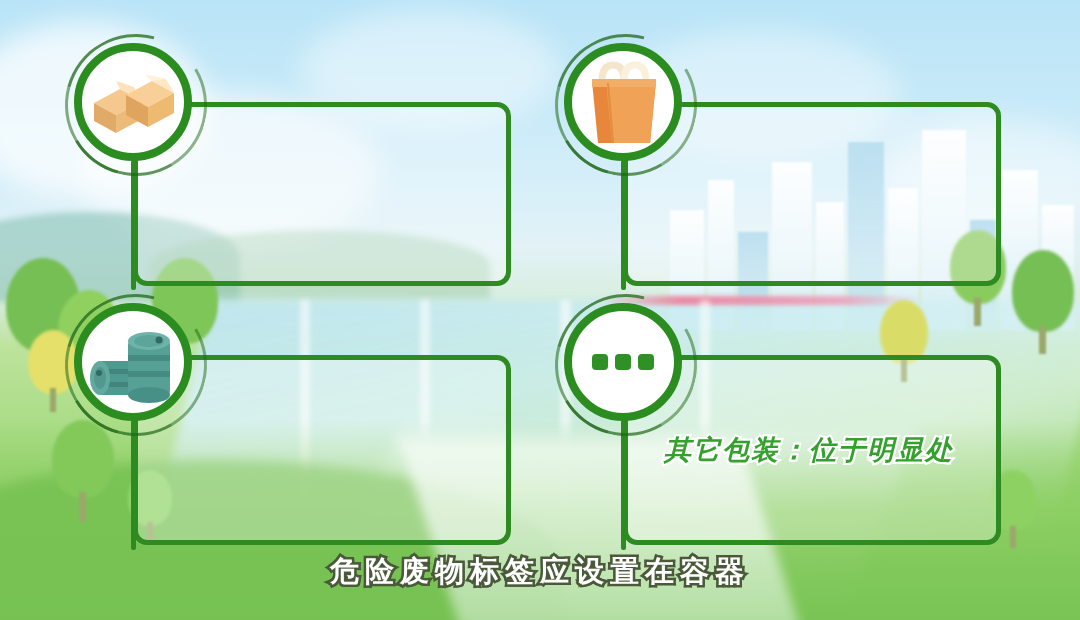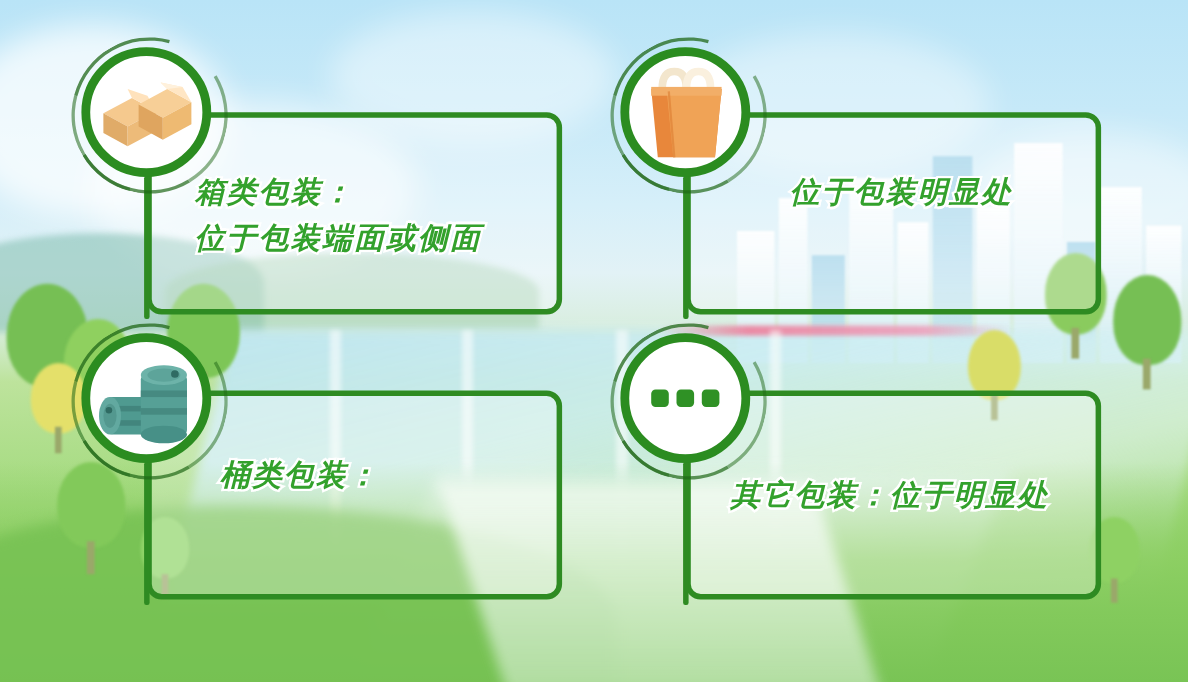--- a/index.html
+++ b/index.html
@@ -293,24 +293,20 @@
       <div class="trunk" style="left:21px; top:58px; width:6px; height:24px;"></div>
     </div>
     <div class="tree" style="left:990px;top:470px; width:46px; height:78px;">
       <div class="crown" style="width:46px; height:60px; background:#8ed163;"></div>
       <div class="trunk" style="left:20px; top:56px; width:6px; height:22px;"></div>
     </div>
   </div>
 
   <div class="card tl"></div>
   <div class="stem" style="left:131px; top:160px; height:130px;"></div>
-  <div class="card-text" style="left:177px; top:155px;">
-    <span class="ln">箱类包装：</span>
-    <span class="ln">位于包装端面或侧面</span>
-  </div>
 
   <div class="circle-wrap" style="left:74px; top:43px;">
     <div class="arc"></div>
     <div class="arc b"></div>
     <div class="ring">
       <svg width="102" height="102" viewBox="0 0 102 102">
 
         <g>
           <polygon points="12,52 38,38 60,50 34,64" fill="#f5c98e"></polygon>
           <polygon points="12,52 34,64 34,82 12,70" fill="#e0ab68"></polygon>
@@ -326,21 +322,20 @@
           <polygon points="70,30 92,42 84,28 64,24" fill="#ffe6c4"></polygon>
           <polygon points="64,24 84,28 70,30" fill="#fff1dc"></polygon>
         </g>
       </svg>
     </div>
   </div>
 
   <div class="card tr"></div>
   <div class="stem" style="left:621px; top:160px; height:130px;"></div>
   <div class="card-text" style="left:718px; top:155px;">
-    <span class="ln">位于包装明显处</span>
   </div>
 
   <div class="circle-wrap" style="left:564px; top:43px;">
     <div class="arc"></div>
     <div class="arc b"></div>
     <div class="ring">
       <svg width="102" height="102" viewBox="0 0 102 102">
 
         <path d="M30 30 q0 -16 11 -16 q11 0 11 16" fill="none" stroke="#f3e6cd" stroke-width="7" stroke-linecap="round"></path>
         <path d="M52 30 q0 -16 11 -16 q11 0 11 16" fill="none" stroke="#faf0de" stroke-width="7" stroke-linecap="round"></path>
@@ -352,21 +347,20 @@
         <rect x="20" y="28" width="64" height="8" fill="#f2ae68"></rect>
 
         <line x1="36" y1="32" x2="41" y2="92" stroke="#dd7d32" stroke-width="2" opacity="0.6"></line>
       </svg>
     </div>
   </div>
 
   <div class="card bl"></div>
   <div class="stem" style="left:131px; top:420px; height:130px;"></div>
   <div class="card-text" style="left:200px; top:412px;">
-    <span class="ln">桶类包装：</span>
   </div>
 
   <div class="circle-wrap" style="left:74px; top:303px;">
     <div class="arc"></div>
     <div class="arc b"></div>
     <div class="ring">
       <svg width="102" height="102" viewBox="0 0 102 102">
 
         <g>
           <rect x="14" y="50" width="46" height="34" rx="6" fill="#4f9a90"></rect>
@@ -401,14 +395,15 @@
     <div class="arc b"></div>
     <div class="ring">
       <svg width="102" height="102" viewBox="0 0 102 102">
         <rect x="20" y="43" width="16" height="16" rx="4" fill="#2f9125"></rect>
         <rect x="43" y="43" width="16" height="16" rx="4" fill="#2f9125"></rect>
         <rect x="66" y="43" width="16" height="16" rx="4" fill="#2f9125"></rect>
       </svg>
     </div>
   </div>
 
+  <div class="caption">危险废物标签应设置在容器</div>
 
 </div>
 
 </body></html>

